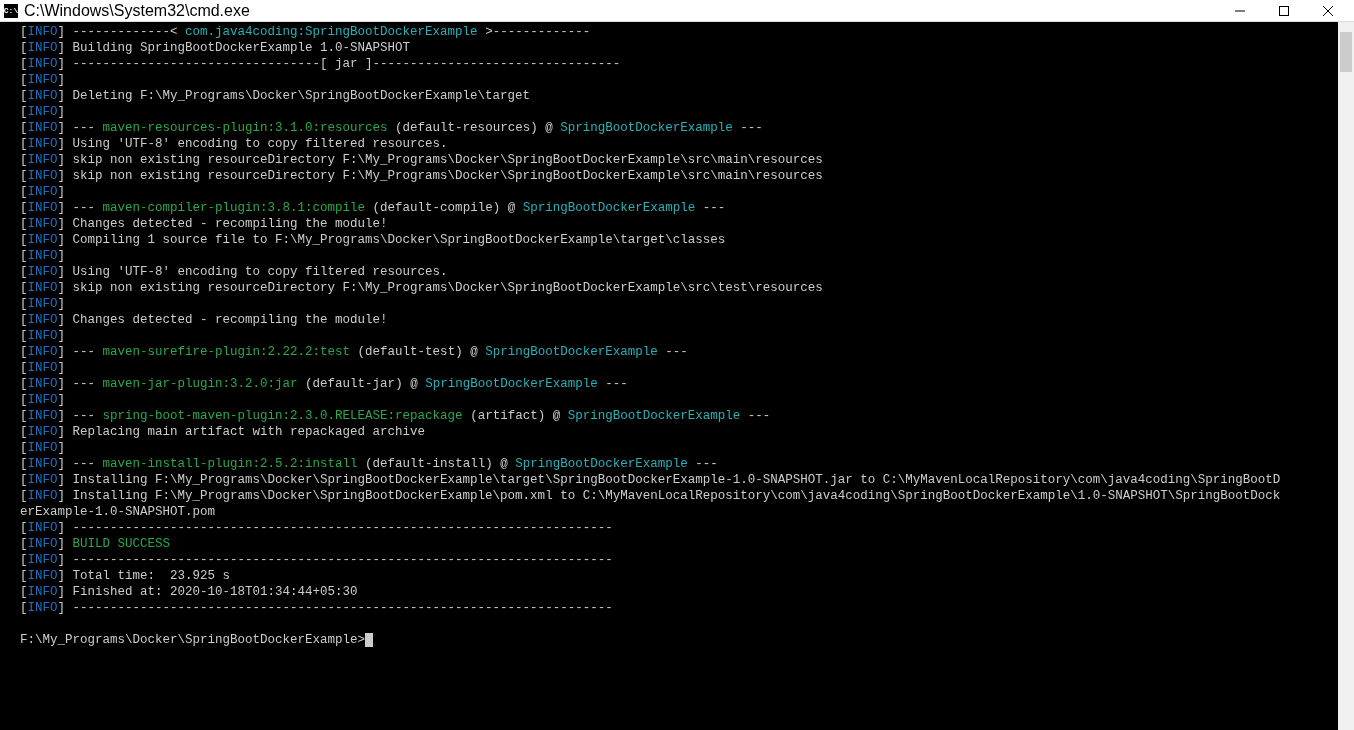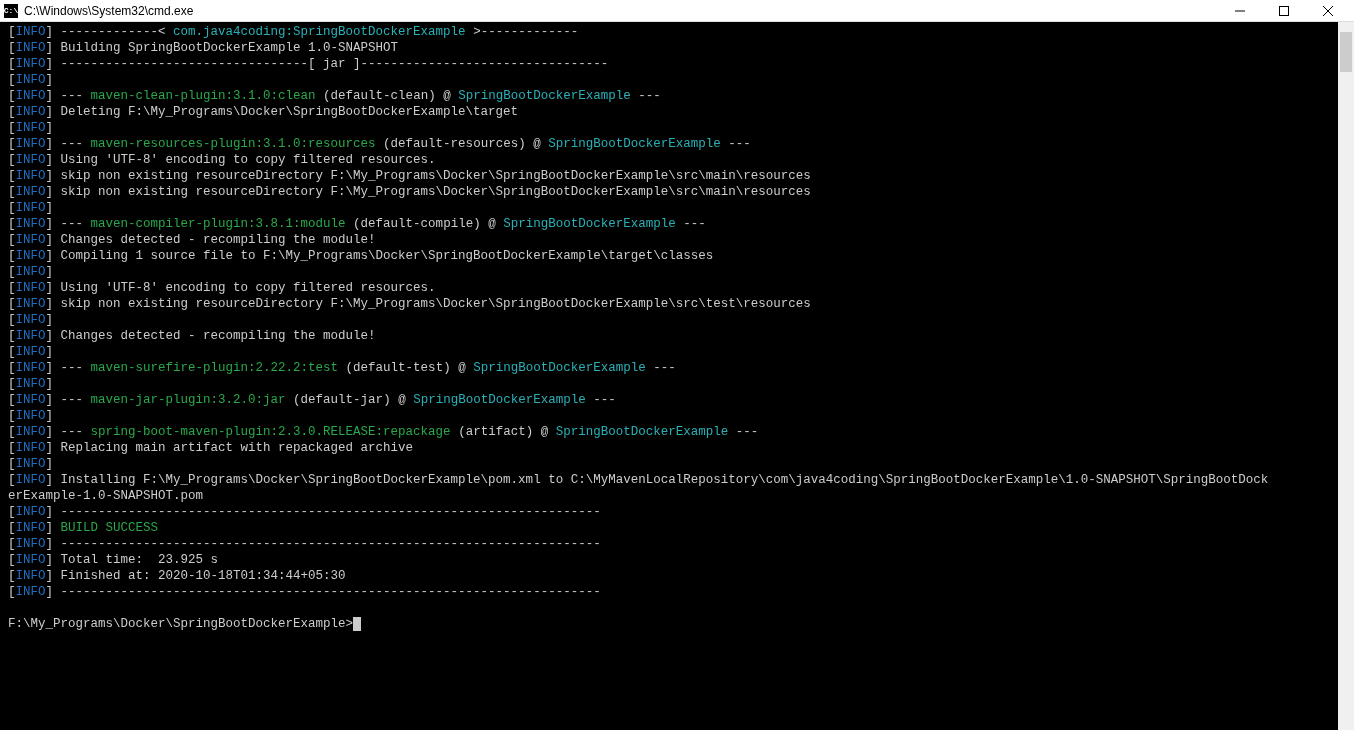--- a/index.html
+++ b/index.html
@@ -24,38 +24,38 @@
       background: #000;
       display: inline-flex;
       align-items: center;
       justify-content: center;
       color: #fff;
       font-size: 8px;
       font-weight: bold;
       margin-right: 6px;
     }
     .titlebar-title {
-      font-size: 12px;
+      font-size: 16px;
       font-family: 'Segoe UI', sans-serif;
       flex-grow: 1;
     }
     .winbtn {
       width: 44px;
       height: 22px;
       display: flex;
       align-items: center;
       justify-content: center;
       font-family: sans-serif;
     }
     .winbtn svg { display:block; }
     .console {
       background: #000;
       height: 708px;
       overflow: hidden;
-      padding: 2px 8px;
+      padding: 2px 20px;
       font-size: 12.5px;
       line-height: 16px;
       position: relative;
     }
     .scrollbar {
       position: absolute;
       right: 0;
       top: 0;
       bottom: 0;
       width: 16px;
@@ -108,44 +108,45 @@
 
 <div class="console">
   <div class="scrollbar">
     <div class="scrollbar-thumb"></div>
   </div>
 
   <div class="line"><span class="w">[</span><span class="blue">INFO</span><span class="w">]</span><span class="w"> -------------&lt; </span><span class="cyan">com.java4coding:SpringBootDockerExample</span><span class="w"> &gt;-------------</span></div>
   <div class="line"><span class="w">[</span><span class="blue">INFO</span><span class="w">]</span><span class="w"> Building SpringBootDockerExample 1.0-SNAPSHOT</span></div>
   <div class="line"><span class="w">[</span><span class="blue">INFO</span><span class="w">]</span><span class="w"> ---------------------------------[ jar ]---------------------------------</span></div>
   <div class="line"><span class="w">[</span><span class="blue">INFO</span><span class="w">]</span></div>
-  <div class="line"><span class="w">[</span><span class="blue">INFO</span><span class="w">]</span><span class="w"> --- </span><span class="green">maven-clean-plugin:3.1.0:clean</span><span class="w"> (default-clean) @ </span><span class="cyan">SpringBootDockerExample</span><span class="w"> ---</span></div>
   <div class="line"><span class="w">[</span><span class="blue">INFO</span><span class="w">]</span><span class="w"> Deleting F:\My_Programs\Docker\SpringBootDockerExample\target</span></div>
   <div class="line"><span class="w">[</span><span class="blue">INFO</span><span class="w">]</span></div>
   <div class="line"><span class="w">[</span><span class="blue">INFO</span><span class="w">]</span><span class="w"> --- </span><span class="green">maven-resources-plugin:3.1.0:resources</span><span class="w"> (default-resources) @ </span><span class="cyan">SpringBootDockerExample</span><span class="w"> ---</span></div>
   <div class="line"><span class="w">[</span><span class="blue">INFO</span><span class="w">]</span><span class="w"> Using 'UTF-8' encoding to copy filtered resources.</span></div>
   <div class="line"><span class="w">[</span><span class="blue">INFO</span><span class="w">]</span><span class="w"> skip non existing resourceDirectory F:\My_Programs\Docker\SpringBootDockerExample\src\main\resources</span></div>
   <div class="line"><span class="w">[</span><span class="blue">INFO</span><span class="w">]</span><span class="w"> skip non existing resourceDirectory F:\My_Programs\Docker\SpringBootDockerExample\src\main\resources</span></div>
   <div class="line"><span class="w">[</span><span class="blue">INFO</span><span class="w">]</span></div>
-  <div class="line"><span class="w">[</span><span class="blue">INFO</span><span class="w">]</span><span class="w"> --- </span><span class="green">maven-compiler-plugin:3.8.1:module</span><span class="w"> (default-compile) @ </span><span class="cyan">SpringBootDockerExample</span><span class="w"> ---</span></div>
+  <div class="line"><span class="w">[</span><span class="blue">INFO</span><span class="w">]</span><span class="w"> --- </span><span class="green">maven-compiler-plugin:3.8.1:compile</span><span class="w"> (default-compile) @ </span><span class="cyan">SpringBootDockerExample</span><span class="w"> ---</span></div>
   <div class="line"><span class="w">[</span><span class="blue">INFO</span><span class="w">]</span><span class="w"> Changes detected - recompiling the module!</span></div>
   <div class="line"><span class="w">[</span><span class="blue">INFO</span><span class="w">]</span><span class="w"> Compiling 1 source file to F:\My_Programs\Docker\SpringBootDockerExample\target\classes</span></div>
   <div class="line"><span class="w">[</span><span class="blue">INFO</span><span class="w">]</span></div>
   <div class="line"><span class="w">[</span><span class="blue">INFO</span><span class="w">]</span><span class="w"> Using 'UTF-8' encoding to copy filtered resources.</span></div>
   <div class="line"><span class="w">[</span><span class="blue">INFO</span><span class="w">]</span><span class="w"> skip non existing resourceDirectory F:\My_Programs\Docker\SpringBootDockerExample\src\test\resources</span></div>
   <div class="line"><span class="w">[</span><span class="blue">INFO</span><span class="w">]</span></div>
   <div class="line"><span class="w">[</span><span class="blue">INFO</span><span class="w">]</span><span class="w"> Changes detected - recompiling the module!</span></div>
   <div class="line"><span class="w">[</span><span class="blue">INFO</span><span class="w">]</span></div>
   <div class="line"><span class="w">[</span><span class="blue">INFO</span><span class="w">]</span><span class="w"> --- </span><span class="green">maven-surefire-plugin:2.22.2:test</span><span class="w"> (default-test) @ </span><span class="cyan">SpringBootDockerExample</span><span class="w"> ---</span></div>
   <div class="line"><span class="w">[</span><span class="blue">INFO</span><span class="w">]</span></div>
   <div class="line"><span class="w">[</span><span class="blue">INFO</span><span class="w">]</span><span class="w"> --- </span><span class="green">maven-jar-plugin:3.2.0:jar</span><span class="w"> (default-jar) @ </span><span class="cyan">SpringBootDockerExample</span><span class="w"> ---</span></div>
   <div class="line"><span class="w">[</span><span class="blue">INFO</span><span class="w">]</span></div>
   <div class="line"><span class="w">[</span><span class="blue">INFO</span><span class="w">]</span><span class="w"> --- </span><span class="green">spring-boot-maven-plugin:2.3.0.RELEASE:repackage</span><span class="w"> (artifact) @ </span><span class="cyan">SpringBootDockerExample</span><span class="w"> ---</span></div>
   <div class="line"><span class="w">[</span><span class="blue">INFO</span><span class="w">]</span><span class="w"> Replacing main artifact with repackaged archive</span></div>
   <div class="line"><span class="w">[</span><span class="blue">INFO</span><span class="w">]</span></div>
+  <div class="line"><span class="w">[</span><span class="blue">INFO</span><span class="w">]</span><span class="w"> --- </span><span class="green">maven-install-plugin:2.5.2:install</span><span class="w"> (default-install) @ </span><span class="cyan">SpringBootDockerExample</span><span class="w"> ---</span></div>
+  <div class="line"><span class="w">[</span><span class="blue">INFO</span><span class="w">]</span><span class="w"> Installing F:\My_Programs\Docker\SpringBootDockerExample\target\SpringBootDockerExample-1.0-SNAPSHOT.jar to C:\MyMavenLocalRepository\com\java4coding\SpringBootD</span></div>
   <div class="line"><span class="w">[</span><span class="blue">INFO</span><span class="w">]</span><span class="w"> Installing F:\My_Programs\Docker\SpringBootDockerExample\pom.xml to C:\MyMavenLocalRepository\com\java4coding\SpringBootDockerExample\1.0-SNAPSHOT\SpringBootDock</span></div>
   <div class="line"><span class="w">erExample-1.0-SNAPSHOT.pom</span></div>
   <div class="line"><span class="w">[</span><span class="blue">INFO</span><span class="w">]</span><span class="w"> ------------------------------------------------------------------------</span></div>
   <div class="line"><span class="w">[</span><span class="blue">INFO</span><span class="w">]</span><span class="green"> BUILD SUCCESS</span></div>
   <div class="line"><span class="w">[</span><span class="blue">INFO</span><span class="w">]</span><span class="w"> ------------------------------------------------------------------------</span></div>
   <div class="line"><span class="w">[</span><span class="blue">INFO</span><span class="w">]</span><span class="w"> Total time:  23.925 s</span></div>
   <div class="line"><span class="w">[</span><span class="blue">INFO</span><span class="w">]</span><span class="w"> Finished at: 2020-10-18T01:34:44+05:30</span></div>
   <div class="line"><span class="w">[</span><span class="blue">INFO</span><span class="w">]</span><span class="w"> ------------------------------------------------------------------------</span></div>
   <div class="line"> </div>
   <div class="line"><span class="w">F:\My_Programs\Docker\SpringBootDockerExample&gt;</span><span class="cursor"></span></div>

